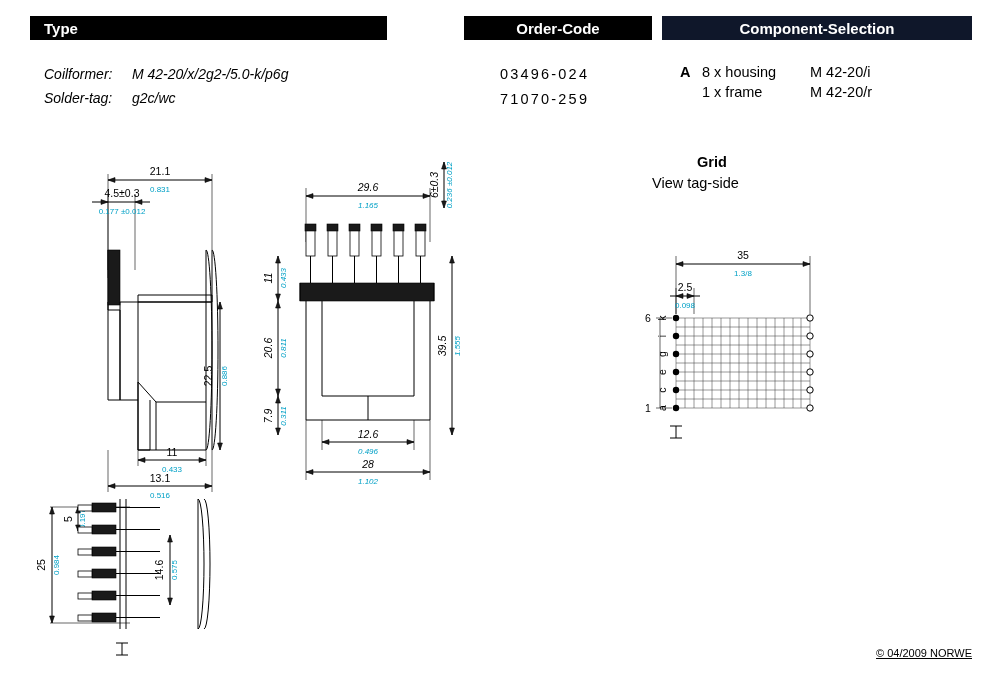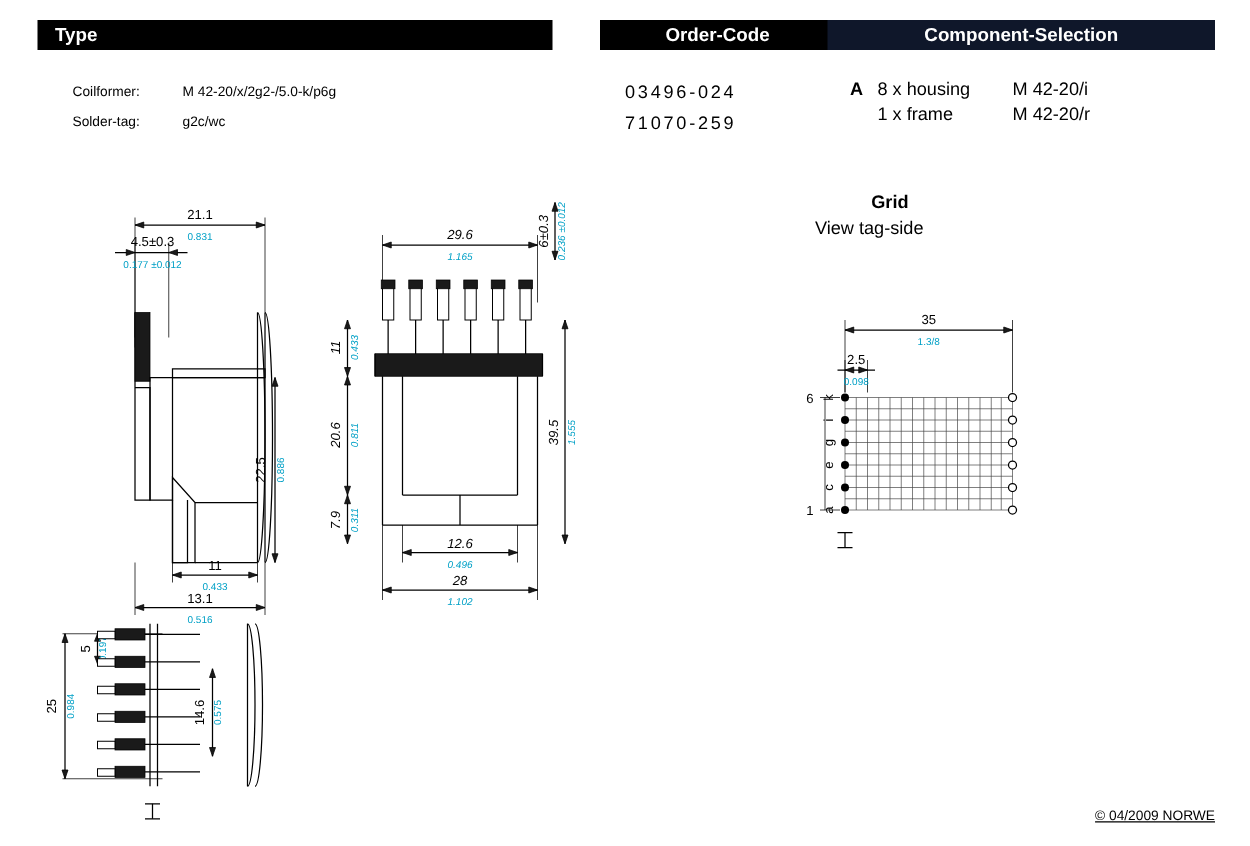--- a/index.html
+++ b/index.html
@@ -24,41 +24,42 @@
   .hdr-bar {
     position: absolute;
     height: 24px;
     display: flex;
     align-items: center;
     font-weight: bold;
     font-size: 15px;
     color: #ffffff;
   }
   .hdr-type {
-    left: 30px; top: 16px; width: 412px;
+    left: 30px; top: 16px; width: 357px;
     background: #000000;
     padding-left: 14px;
     box-sizing: border-box;
   }
   .hdr-order {
-    left: 480px; top: 16px; width: 188px;
+    left: 464px; top: 16px; width: 188px;
     background: #000000;
     justify-content: center;
   }
   .hdr-comp {
     left: 662px; top: 16px; width: 310px;
     background: #0f172a;
     justify-content: center;
   }
   
   .type-block {
     position: absolute;
-    left: 58px; top: 62px;
-    font-size: 11px;
+    left: 44px; top: 62px;
+    font-size: 14px;
     line-height: 24px;
+    font-style: italic;
   }
   .type-row { display: flex; }
   .type-label { width: 88px; }
   .type-value { }
   
   .order-block {
     position: absolute;
     left: 500px; top: 62px;
     font-size: 14.5px;
     line-height: 25px;

